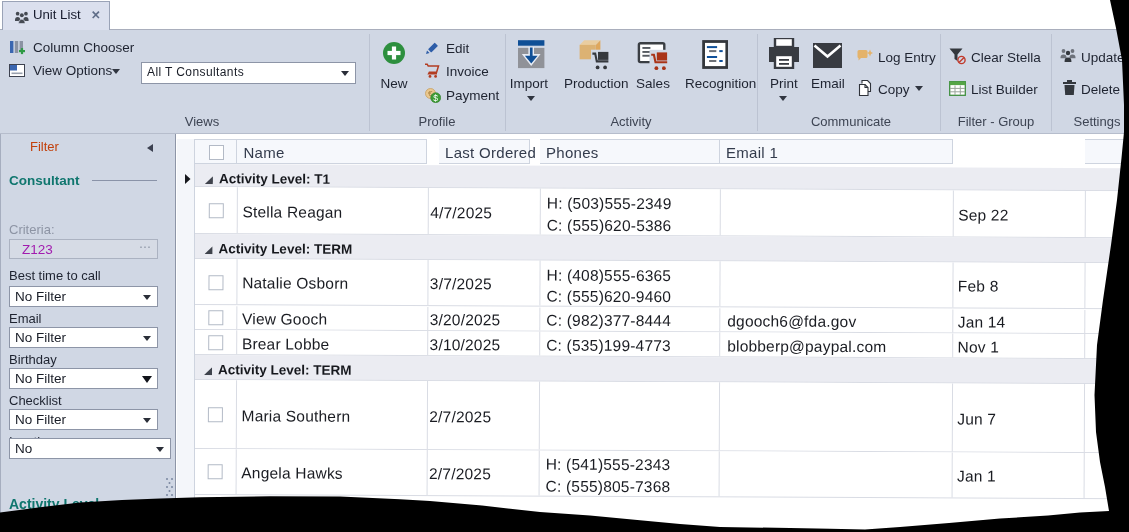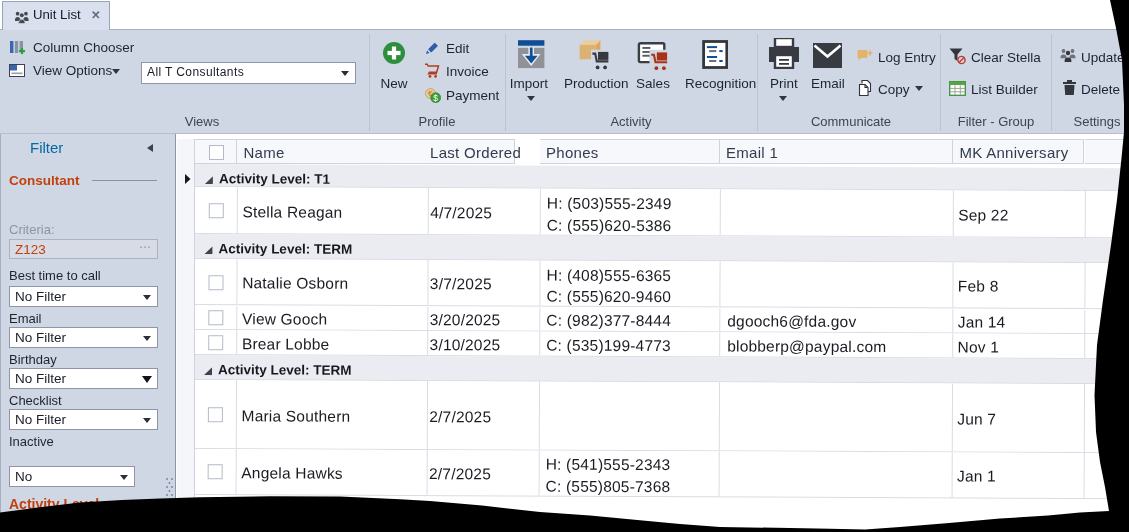--- a/index.html
+++ b/index.html
@@ -22,21 +22,21 @@
 
 .combo{position:absolute;background:#fff;border:1px solid #8d95a7;font-size:13.5px;color:#181c26}
 .combo .ct{position:absolute;left:5px;top:2px;white-space:nowrap}
 .combo .ca{position:absolute;right:6px;top:8px;width:0;height:0;
  border-left:4px solid transparent;border-right:4px solid transparent;border-top:5px solid #2a2e38}
 
 #panel{left:0;top:134px;width:176px;height:398px;background:#d0d7e4;
  border-left:1px solid #a6aebf;border-right:1px solid #8d95a7}
 .plab{position:absolute;left:8px;font-size:13px;color:#1e2330;white-space:nowrap}
 .plabg{position:absolute;left:8px;font-size:13px;color:#8d94a4;white-space:nowrap}
-.pbold{position:absolute;left:8px;font-size:13.5px;font-weight:bold;color:#c2410c;white-space:nowrap}
+.pbold{position:absolute;left:8px;font-size:13.5px;font-weight:bold;color:#0f766e;white-space:nowrap}
 
 #grid{left:177px;top:134px;width:952px;height:398px;background:#fff}
 .hcell{position:absolute;top:5px;height:25px;background:#f6f8fc;border-right:1px solid #ced4df;
  border-top:1px solid #ced4df;border-bottom:1px solid #ced4df;font-size:15px;letter-spacing:0.3px;color:#333b4c}
 .hcell span{position:absolute;left:6px;top:4px;white-space:nowrap}
 .grow{position:absolute;left:18px;width:934px;background:#ebecf2;
  border-bottom:1px solid #d9dce4;font-size:13.5px;font-weight:bold;color:#16181d}
 .drow{position:absolute;left:18px;width:934px;background:#fff;border-bottom:1px solid #d9dce4}
 .cell{position:absolute;font-size:15.5px;letter-spacing:0.2px;color:#1a1c22;white-space:nowrap}
 .cb{position:absolute;left:14px;width:15px;height:15px;background:#fff;border:1px solid #b3bac6}
@@ -224,27 +224,27 @@
   <svg class="icon" style="left:1063px;top:50px" width="13" height="15" viewBox="0 0 13 15">
     <rect x="0" y="2" width="13" height="2" fill="#33373d"></rect>
     <rect x="4" y="0" width="5" height="2" fill="#33373d"></rect>
     <path d="M1.5 5 L11.5 5 L10.8 15 L2.2 15 Z" fill="#33373d"></path>
   </svg>
   <div class="btxt" style="left:1081px;top:52px">Delete</div>
   <div class="glabel" style="left:1027px">Settings</div>
 </div>
 
 <div id="panel" class="abs">
-  <div style="position:absolute;left:29px;top:5px;font-size:15px;color:#0369a1">Filter</div>
+  <div style="position:absolute;left:29px;top:5px;font-size:13px;color:#c2410c">Filter</div>
   <div style="position:absolute;left:146px;top:10px;width:0;height:0;border-top:4.5px solid transparent;border-bottom:4.5px solid transparent;border-right:6px solid #3b4050"></div>
   <div class="pbold" style="top:39px">Consultant</div>
   <div style="position:absolute;left:91px;top:46px;width:65px;height:1px;background:#8a93a8"></div>
   <div class="plabg" style="top:88px">Criteria:</div>
   <div style="position:absolute;left:8px;top:105px;width:149px;height:20px;background:#d6dbe5;border:1px solid #abb2c1">
-    <span style="position:absolute;left:5px;top:2px;font-size:13.5px;color:#c2410c">Z123</span>
+    <span style="position:absolute;left:12px;top:2px;font-size:13.5px;color:#a21caf">Z123</span>
     <span style="position:absolute;right:5px;top:0px;font-size:12px;color:#8d94a4;letter-spacing:1px">⋯</span>
   </div>
   <div class="plab" style="top:134px">Best time to call</div>
   <div class="combo" style="left:8px;top:152px;width:149px;height:21px">
     <span class="ct" style="top:1.5px">No Filter</span>
         <span class="ca" style="top:7.5px"></span>
   </div>
   <div class="plab" style="top:177px">Email</div>
   <div class="combo" style="left:8px;top:193px;width:149px;height:21px">
     <span class="ct" style="top:1.5px">No Filter</span>
@@ -254,21 +254,21 @@
   <div class="combo" style="left:8px;top:234px;width:149px;height:21px">
     <span class="ct" style="top:1.5px">No Filter</span>
     <span style="position:absolute;right:5px;top:7px;width:0;height:0;border-left:5px solid transparent;border-right:5px solid transparent;border-top:7px solid #10131a"></span>
   </div>
   <div class="plab" style="top:259px">Checklist</div>
   <div class="combo" style="left:8px;top:275px;width:149px;height:21px">
     <span class="ct" style="top:1.5px">No Filter</span>
         <span class="ca" style="top:7.5px"></span>
   </div>
   <div class="plab" style="top:300px">Inactive</div>
-  <div class="combo" style="left:8px;top:332px;width:126px;height:21px">
+  <div class="combo" style="left:8px;top:304px;width:162px;height:21px">
     <span class="ct" style="top:1.5px">No</span>
         <span class="ca" style="top:7.5px"></span>
   </div>
   <div class="pbold" style="top:362px;font-size:14px">Activity Level</div>
   <svg style="position:absolute;left:164px;top:343px" width="9" height="20" viewBox="0 0 9 20">
     <g fill="#7a87a0">
       <circle cx="2" cy="2" r="1"></circle>
           <circle cx="7" cy="2" r="1"></circle>
       <circle cx="4.5" cy="6" r="1"></circle>
       <circle cx="2" cy="10" r="1"></circle>
@@ -285,32 +285,29 @@
   <svg class="abs" style="left:8px;top:40px;z-index:3" width="6" height="10" viewBox="0 0 6 10">
     <polygon points="0,0 5.5,5 0,10" fill="#16181d"></polygon>
   </svg>
 
   <div class="hcell" style="left:18px;width:42.4px">
         <i class="cb" style="top:5px;left:14px"></i>
       </div>
   <div class="hcell" style="left:60.4px;width:190.1px">
         <span>Name</span>
       </div>
-  <div class="hcell" style="left:247px;width:91px">
+  <div class="hcell" style="left:262px;width:91px">
         <span>Last Ordered</span>
       </div>
   <div class="hcell" style="left:363px;width:180px">
         <span>Phones</span>
       </div>
   <div class="hcell" style="left:543px;width:233.4px">
         <span>Email 1</span>
       </div>
-  <div class="hcell" style="left:776.4px;width:131.1px">
-        <span>MK Anniversary</span>
-      </div>
   <div class="hcell" style="left:907.5px;width:44.5px"></div>
 
   <div id="rows" style="position:absolute;left:0;top:0;width:952px;height:398px;transform:rotate(0.25deg);transform-origin:0px 30px">
   <div class="grow" style="top:29.5px;height:23.5px">
     <svg class="gtri" width="8" height="8">
             <polygon points="8,0 8,8 0,8" fill="#3f434c"></polygon>
           </svg>
     <span>Activity Level: T1</span>
   </div>
   <div class="drow" style="top:53px;height:47px">

